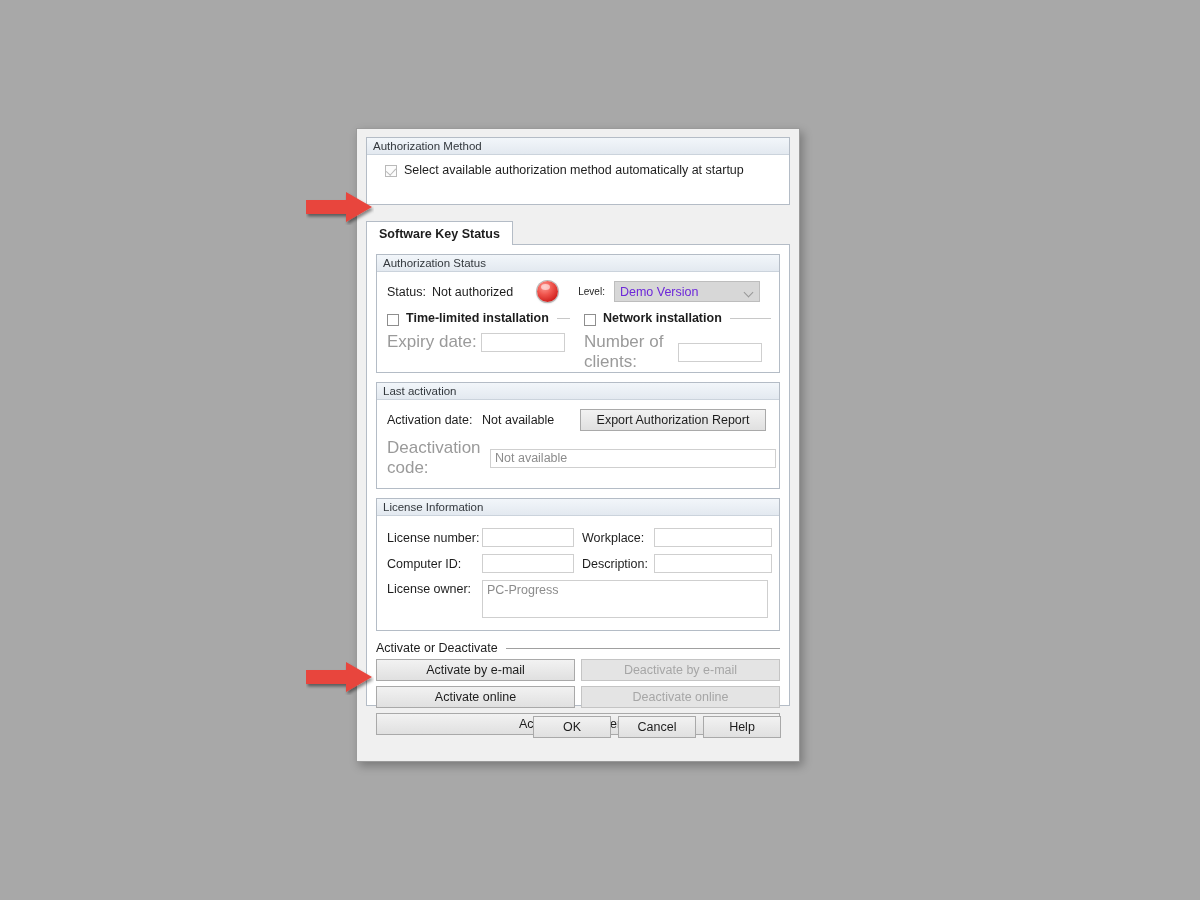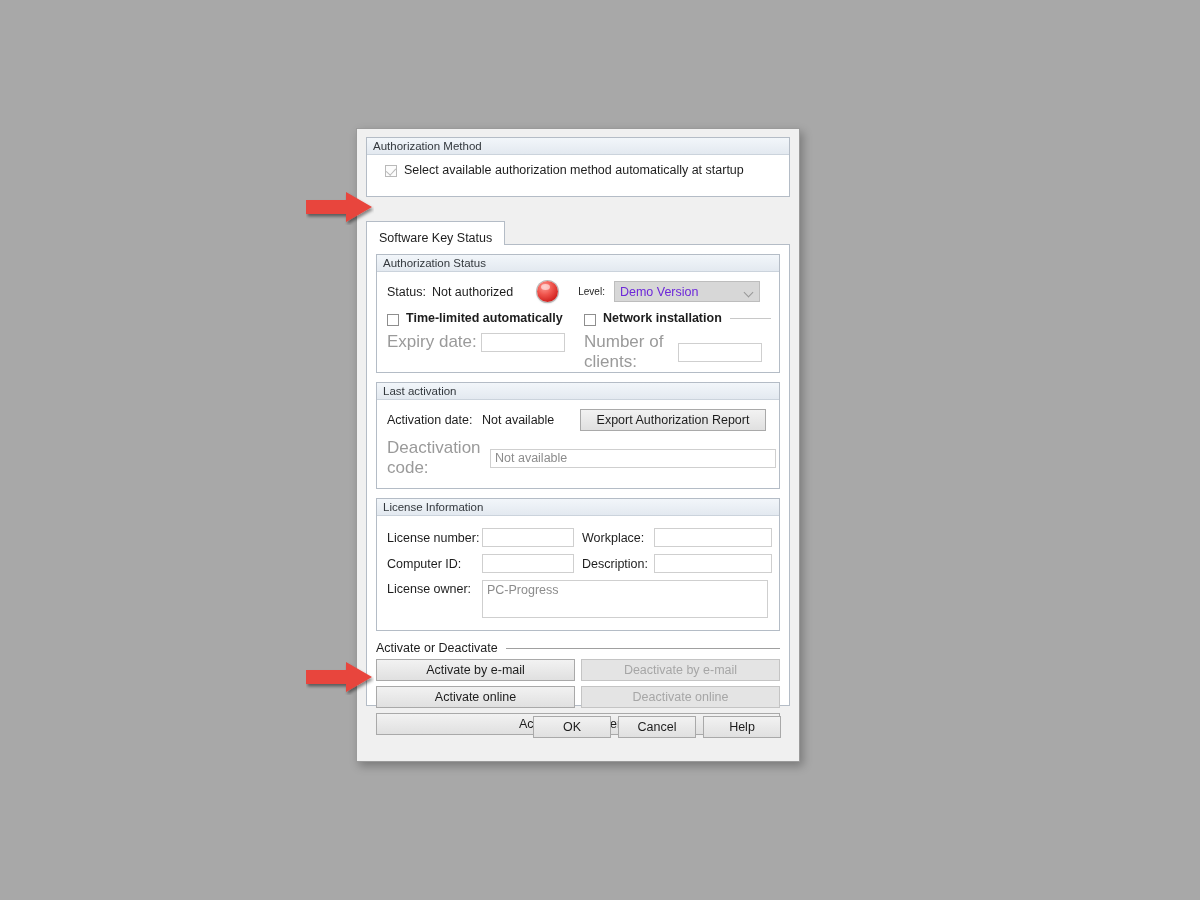--- a/index.html
+++ b/index.html
@@ -74,22 +74,22 @@
     font-size: 11.5px;
     color: #33383d;
     padding: 0 0 0 6px;
     display: flex;
     align-items: center;
     box-sizing: border-box;
   }
 
   
   #auth-method-panel {
-    height: 60px;
-    margin-bottom: 24px;
+    height: 68px;
+    margin-bottom: 16px;
   }
   .method-row {
     display: flex;
     padding: 8px 0 0 8px;
   }
   .radio-col { width: 160px; }
 
   .radio-line, .check-line {
     display: flex;
     align-items: flex-start;
@@ -139,25 +139,26 @@
   .chk-label-2line { line-height: 15px; }
 
   
   .tabbar { display: flex; height: 24px; }
   .tab {
     height: 24px;
     padding: 0 12px;
     font-size: 12.5px;
     color: #1d1d1d;
     display: flex;
-    align-items: flex-end;
+    align-items: center;
     background: #fff;
     border: 1px solid #b4bcc6;
     border-bottom: none;
     box-sizing: border-box;
+    font-weight: bold;
   }
   .tab-pane {
     border: 1px solid #b4bcc6;
     background: #fff;
     margin-top: -1px;
     padding: 9px;
     box-sizing: border-box;
     height: 462px;
   }
 
@@ -375,21 +376,21 @@
           <span class="level-lbl">Level:</span>
           <div class="combo">
             <span>Demo Version</span>
             <span class="chev"></span>
           </div>
         </div>
         <div class="opt-row">
           <div class="opt-half left">
             <div class="opt-check-line">
               <span class="chk-box"></span>
-              <span class="lbl" style="font-weight:bold;">Time-limited automatically</span>
+              <span class="lbl" style="font-weight:bold;">Time-limited installation</span>
               <span class="hr-line"></span>
             </div>
             <div class="opt-field-line">
               <span class="lbl-dim">Expiry date:</span>
               <div class="field">
                 <span></span>
               </div>
             </div>
           </div>
           <div class="opt-half right">

